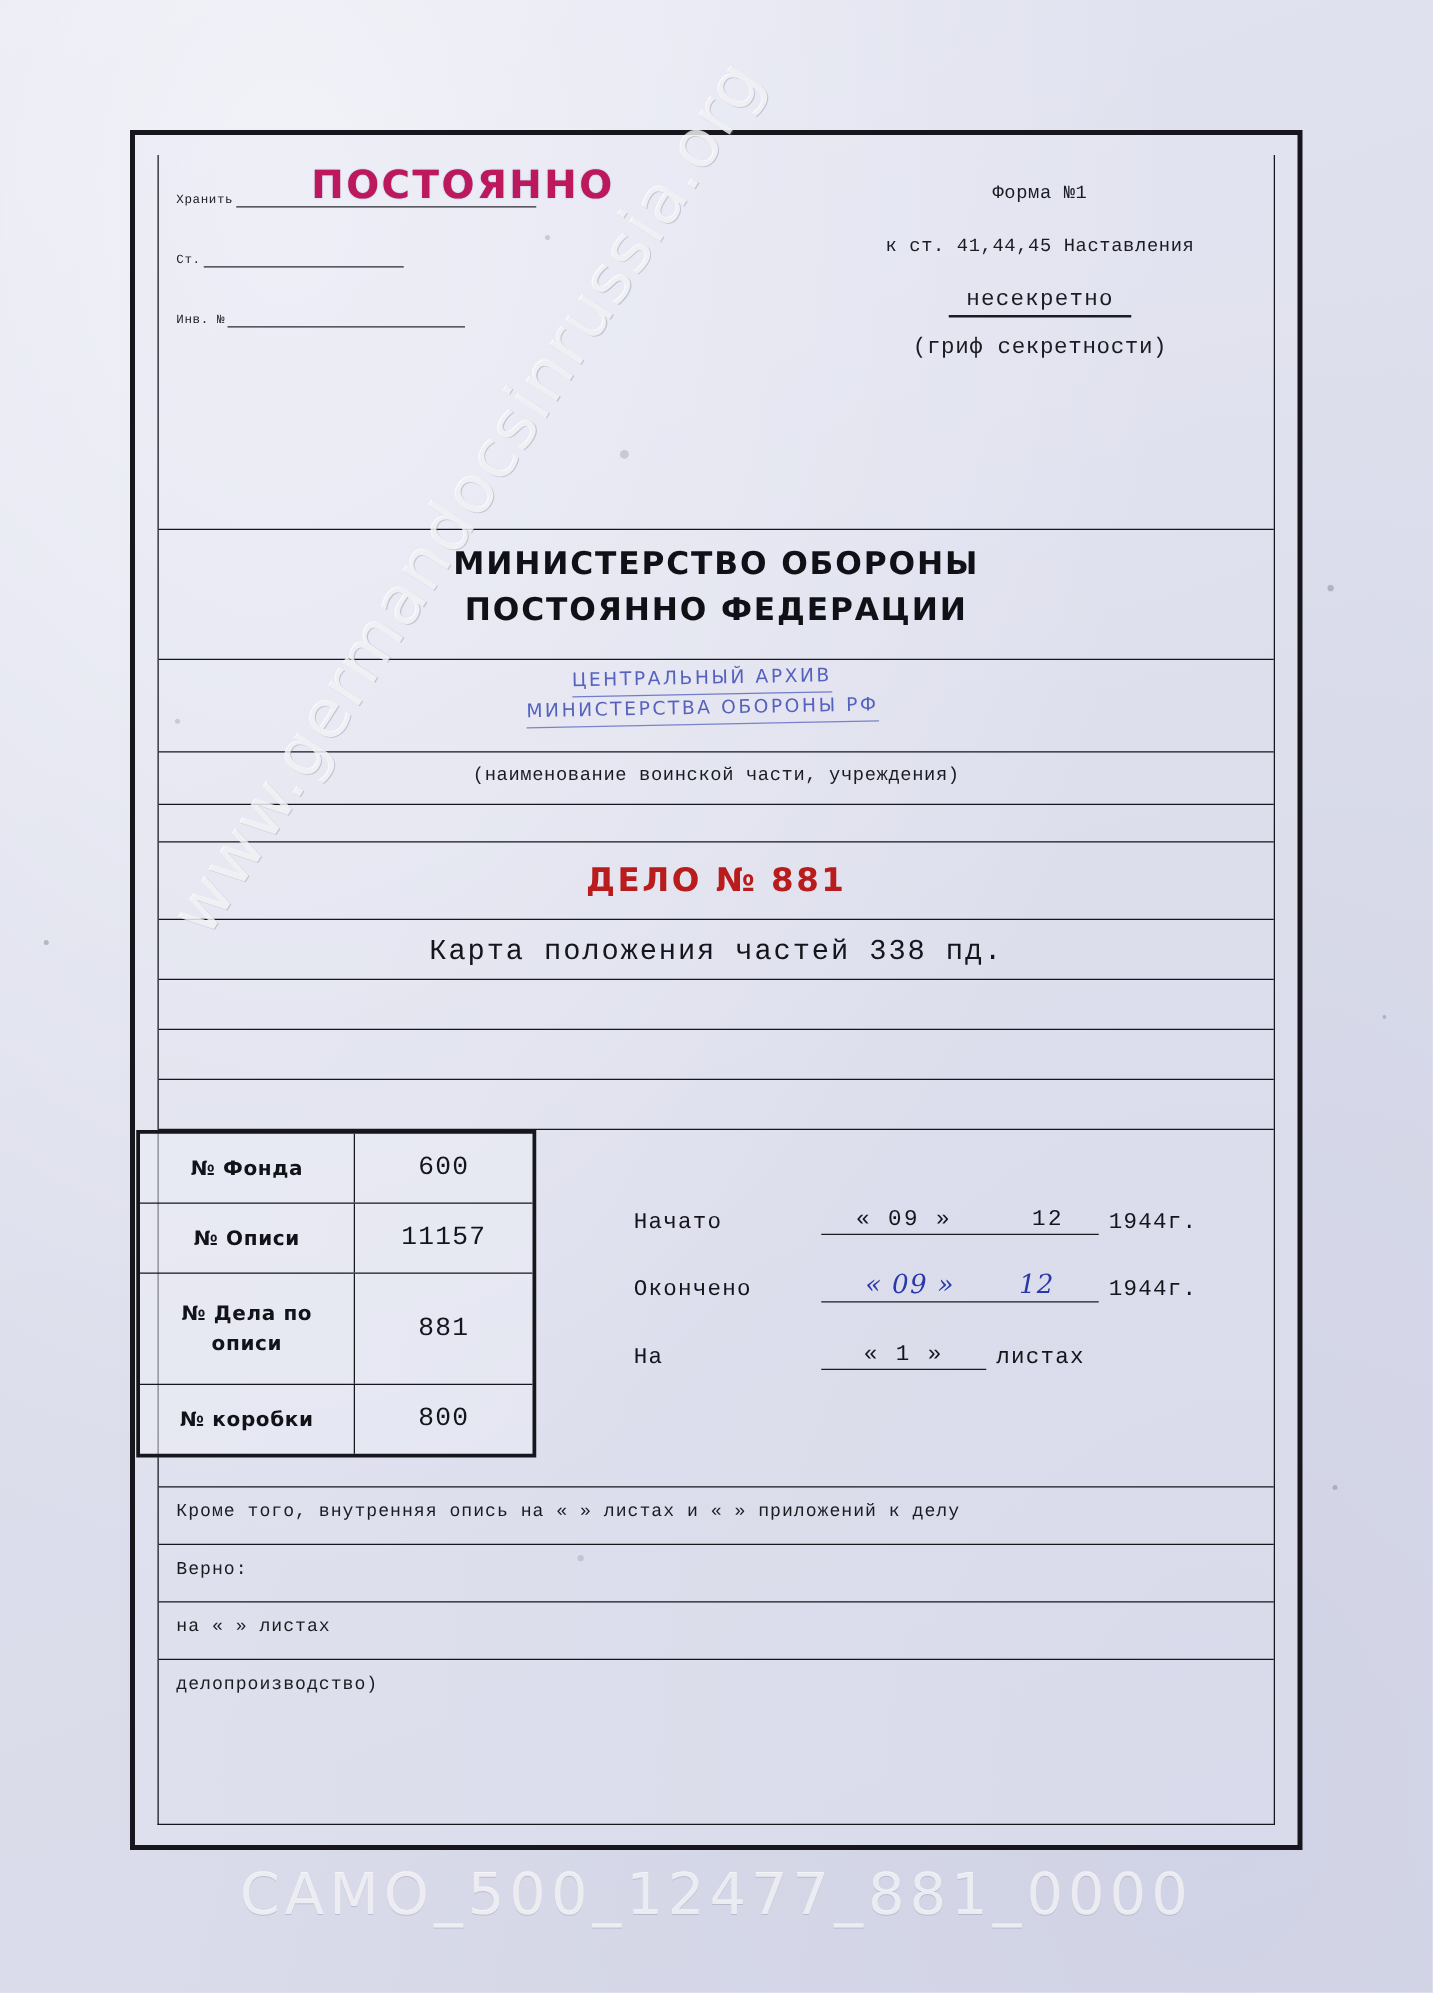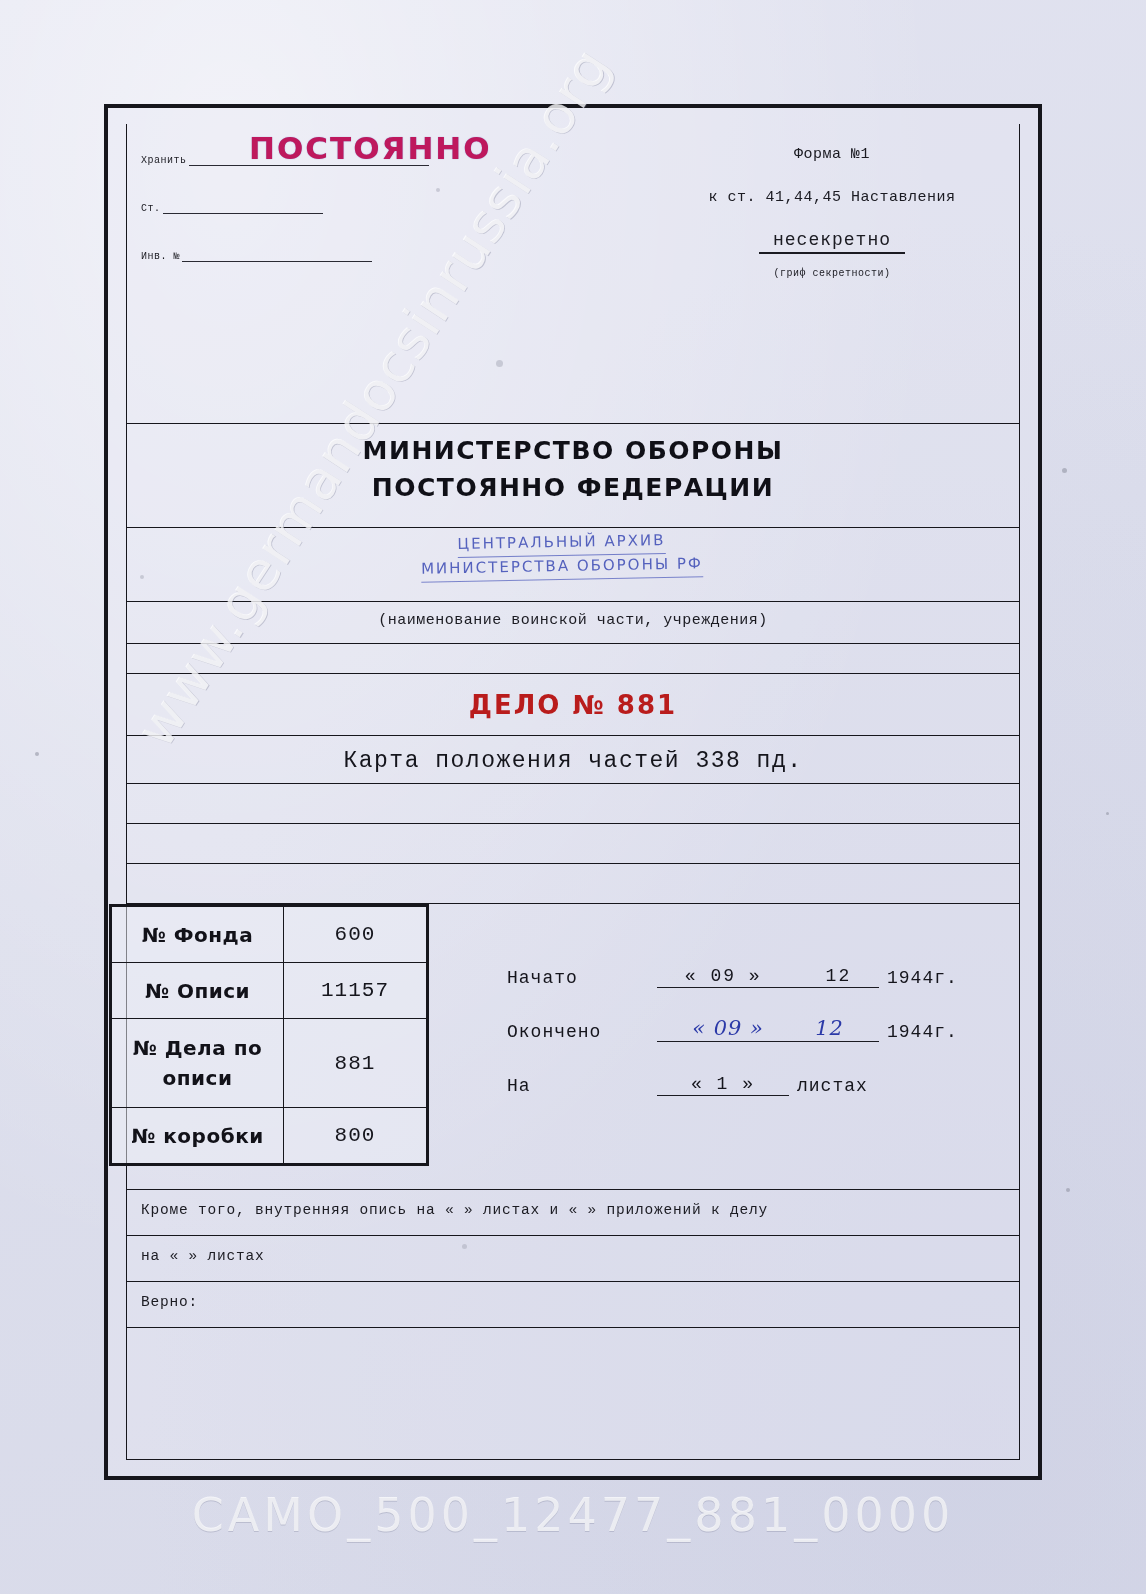--- a/index.html
+++ b/index.html
@@ -112,21 +112,21 @@
   .head-right .secret {
     margin-top: 24px;
     font-size: 18px;
     letter-spacing: 1px;
     border-bottom: 2px solid #1b1b22;
     display: inline-block;
     padding: 0 14px 2px 14px;
   }
   .head-right .grif {
     margin-top: 14px;
-    font-size: 10px;
+    font-size: 18px;
     letter-spacing: .5px;
   }
 
   
   .row {
     border-bottom: 1px solid #16161c;
     box-sizing: border-box;
     position: relative;
   }
   .ministry {
@@ -213,21 +213,21 @@
     border-bottom: 1px solid #16161c;
     min-height: 55px;
   }
   .ft-row:last-child { border-bottom: none; }
   .ft-key {
     width: 172px;
     box-sizing: border-box;
     border-right: 1px solid #16161c;
     font-family: "DejaVu Sans", sans-serif;
     font-weight: bold;
-    font-size: 20px;
+    font-size: 16px;
     letter-spacing: .5px;
     display: flex;
     align-items: center;
     justify-content: center;
     text-align: center;
     padding: 6px 4px;
     color: #121219;
     line-height: 1.5;
   }
   .ft-val {
@@ -431,22 +431,23 @@
         <div class="d-row">
           <span class="d-lbl">На</span>
           <span class="d-fill narrow">« 1 »</span>
           <span class="d-tail">листах</span>
         </div>
       </div>
     </div>
 
     <div class="foot">
       <div class="foot-row">Кроме того, внутренняя опись на «     » листах и «     » приложений к делу</div>
+      <div class="foot-row">Верно:</div>
       <div class="foot-row">на «     » листах</div>
-      <div class="foot-row">Верно:</div>
+      <div class="foot-row last">делопроизводство)</div>
     </div>
 
   </div>
 </div>
 
 <div class="wm-diag">
   <span>www.germandocsinrussia.org</span>
 </div>
 <div class="wm-bottom">CAMO_500_12477_881_0000</div>
 

